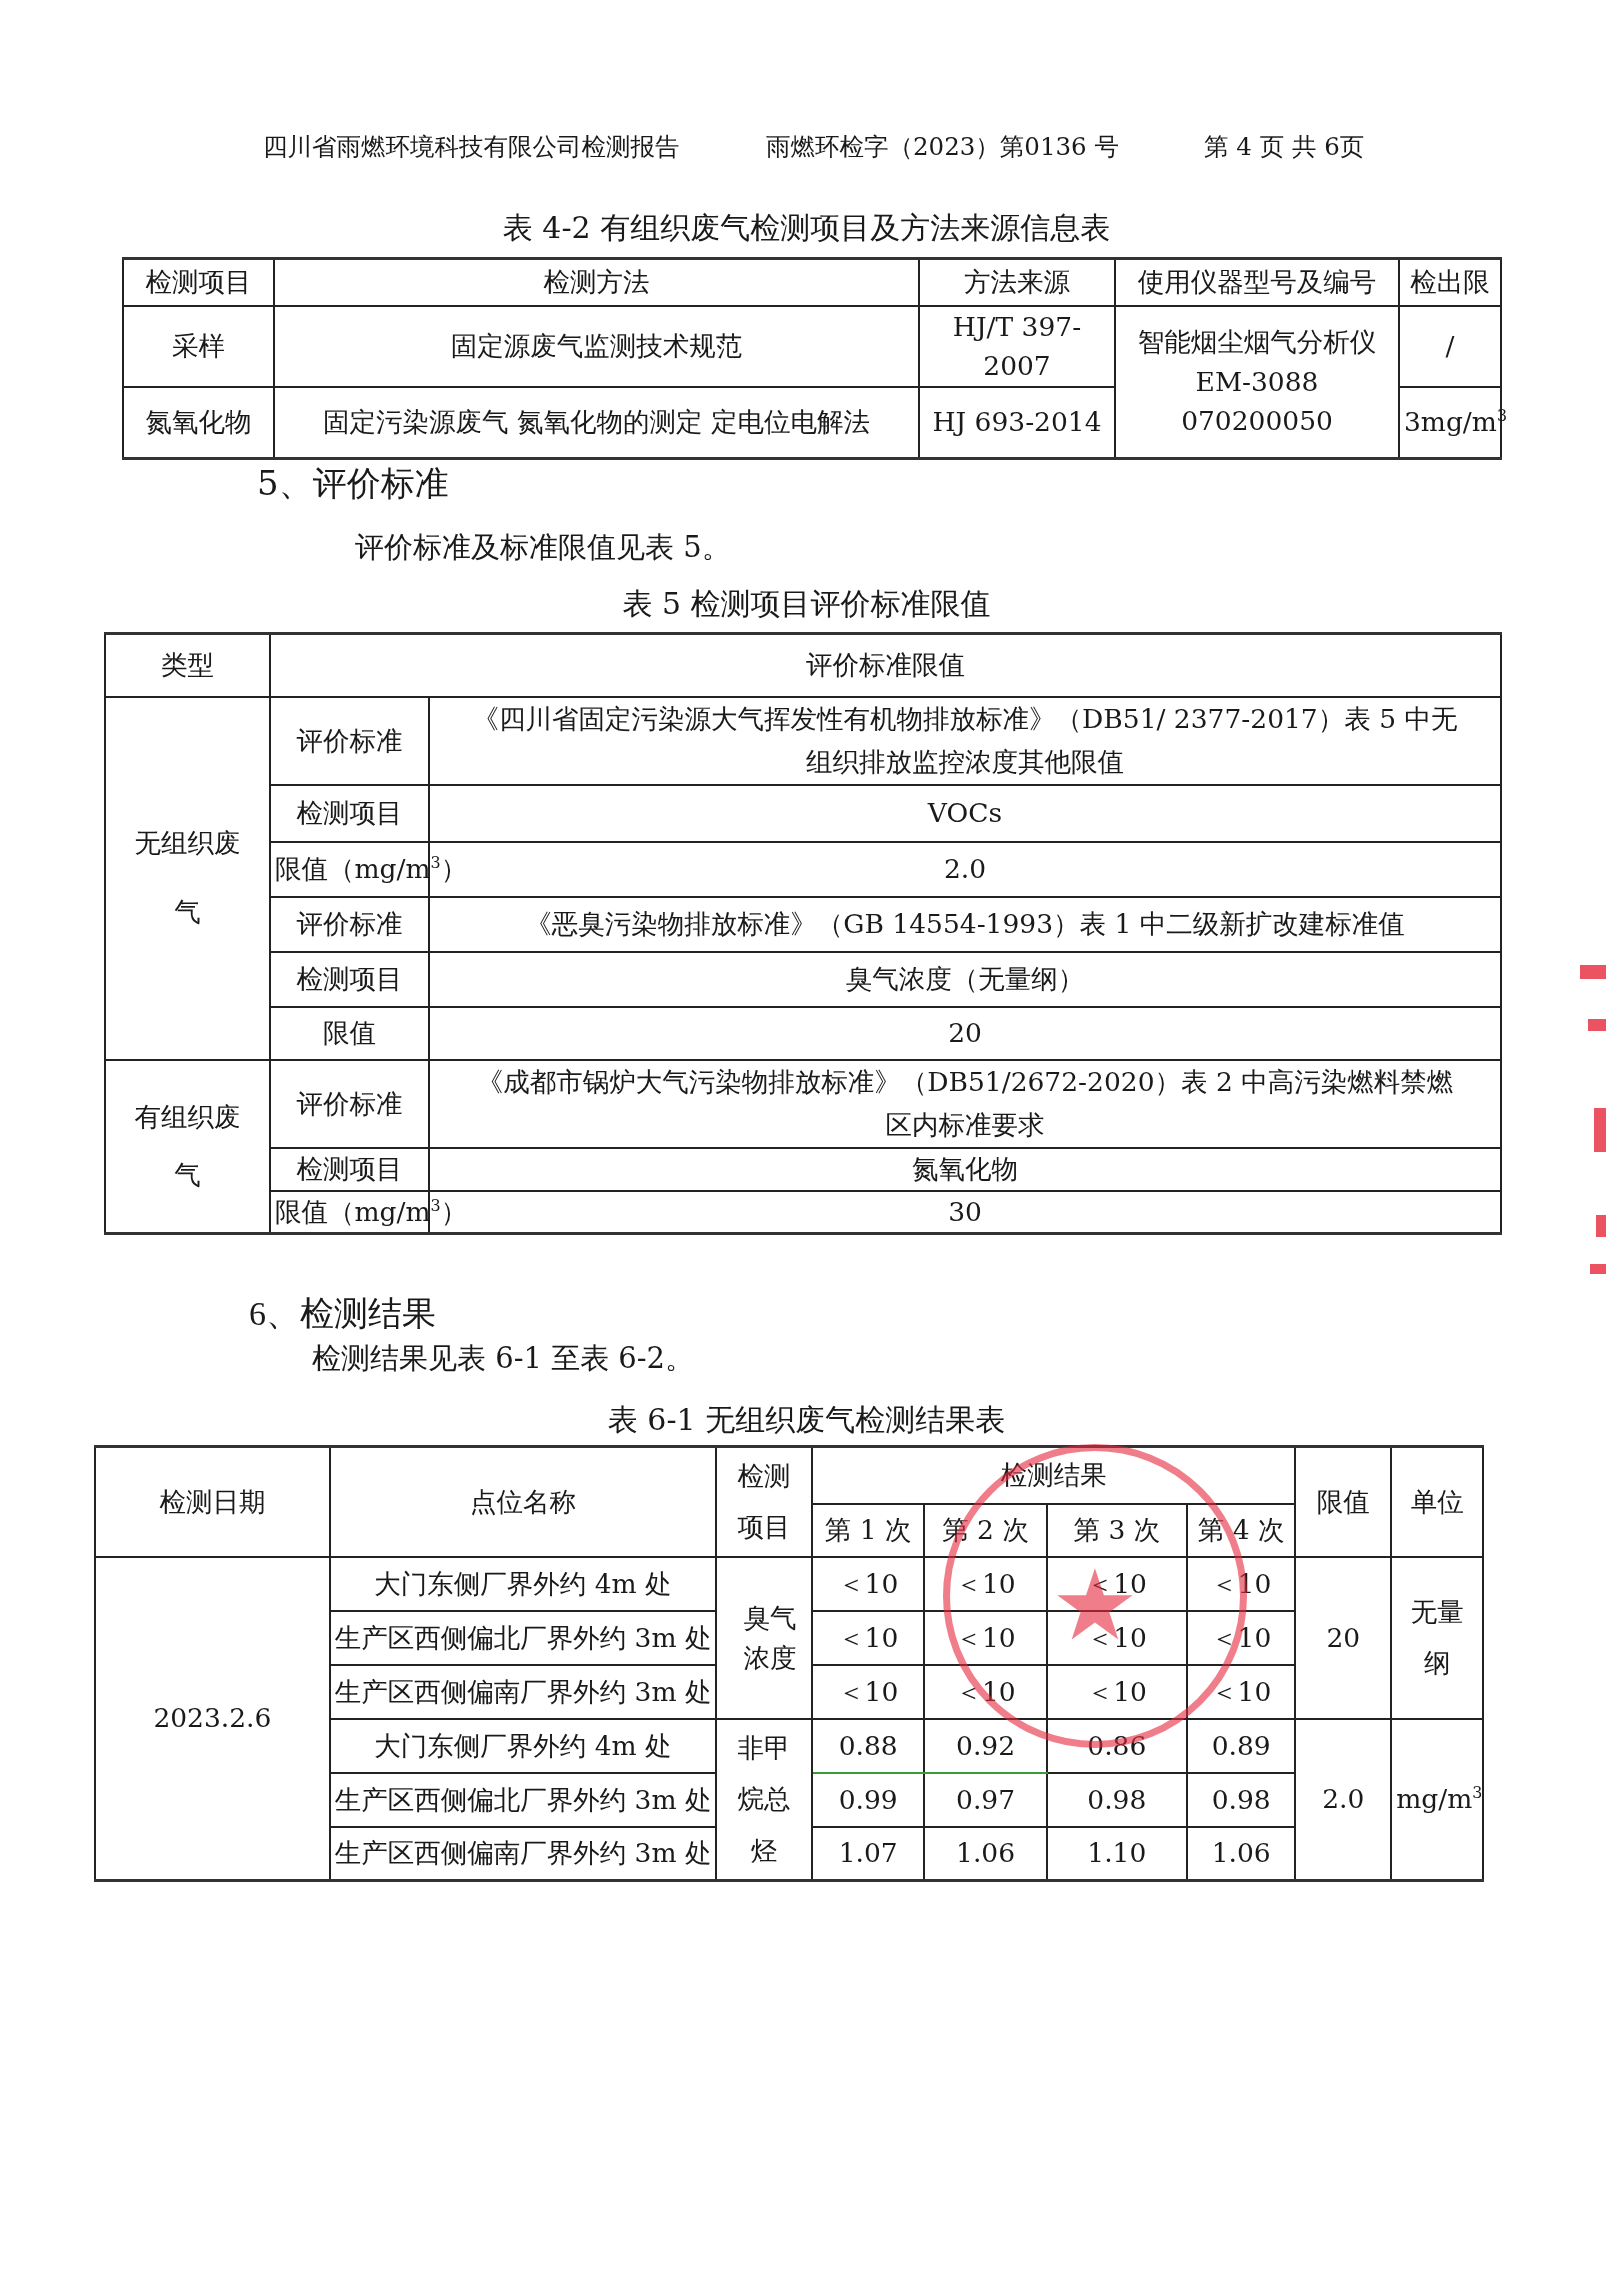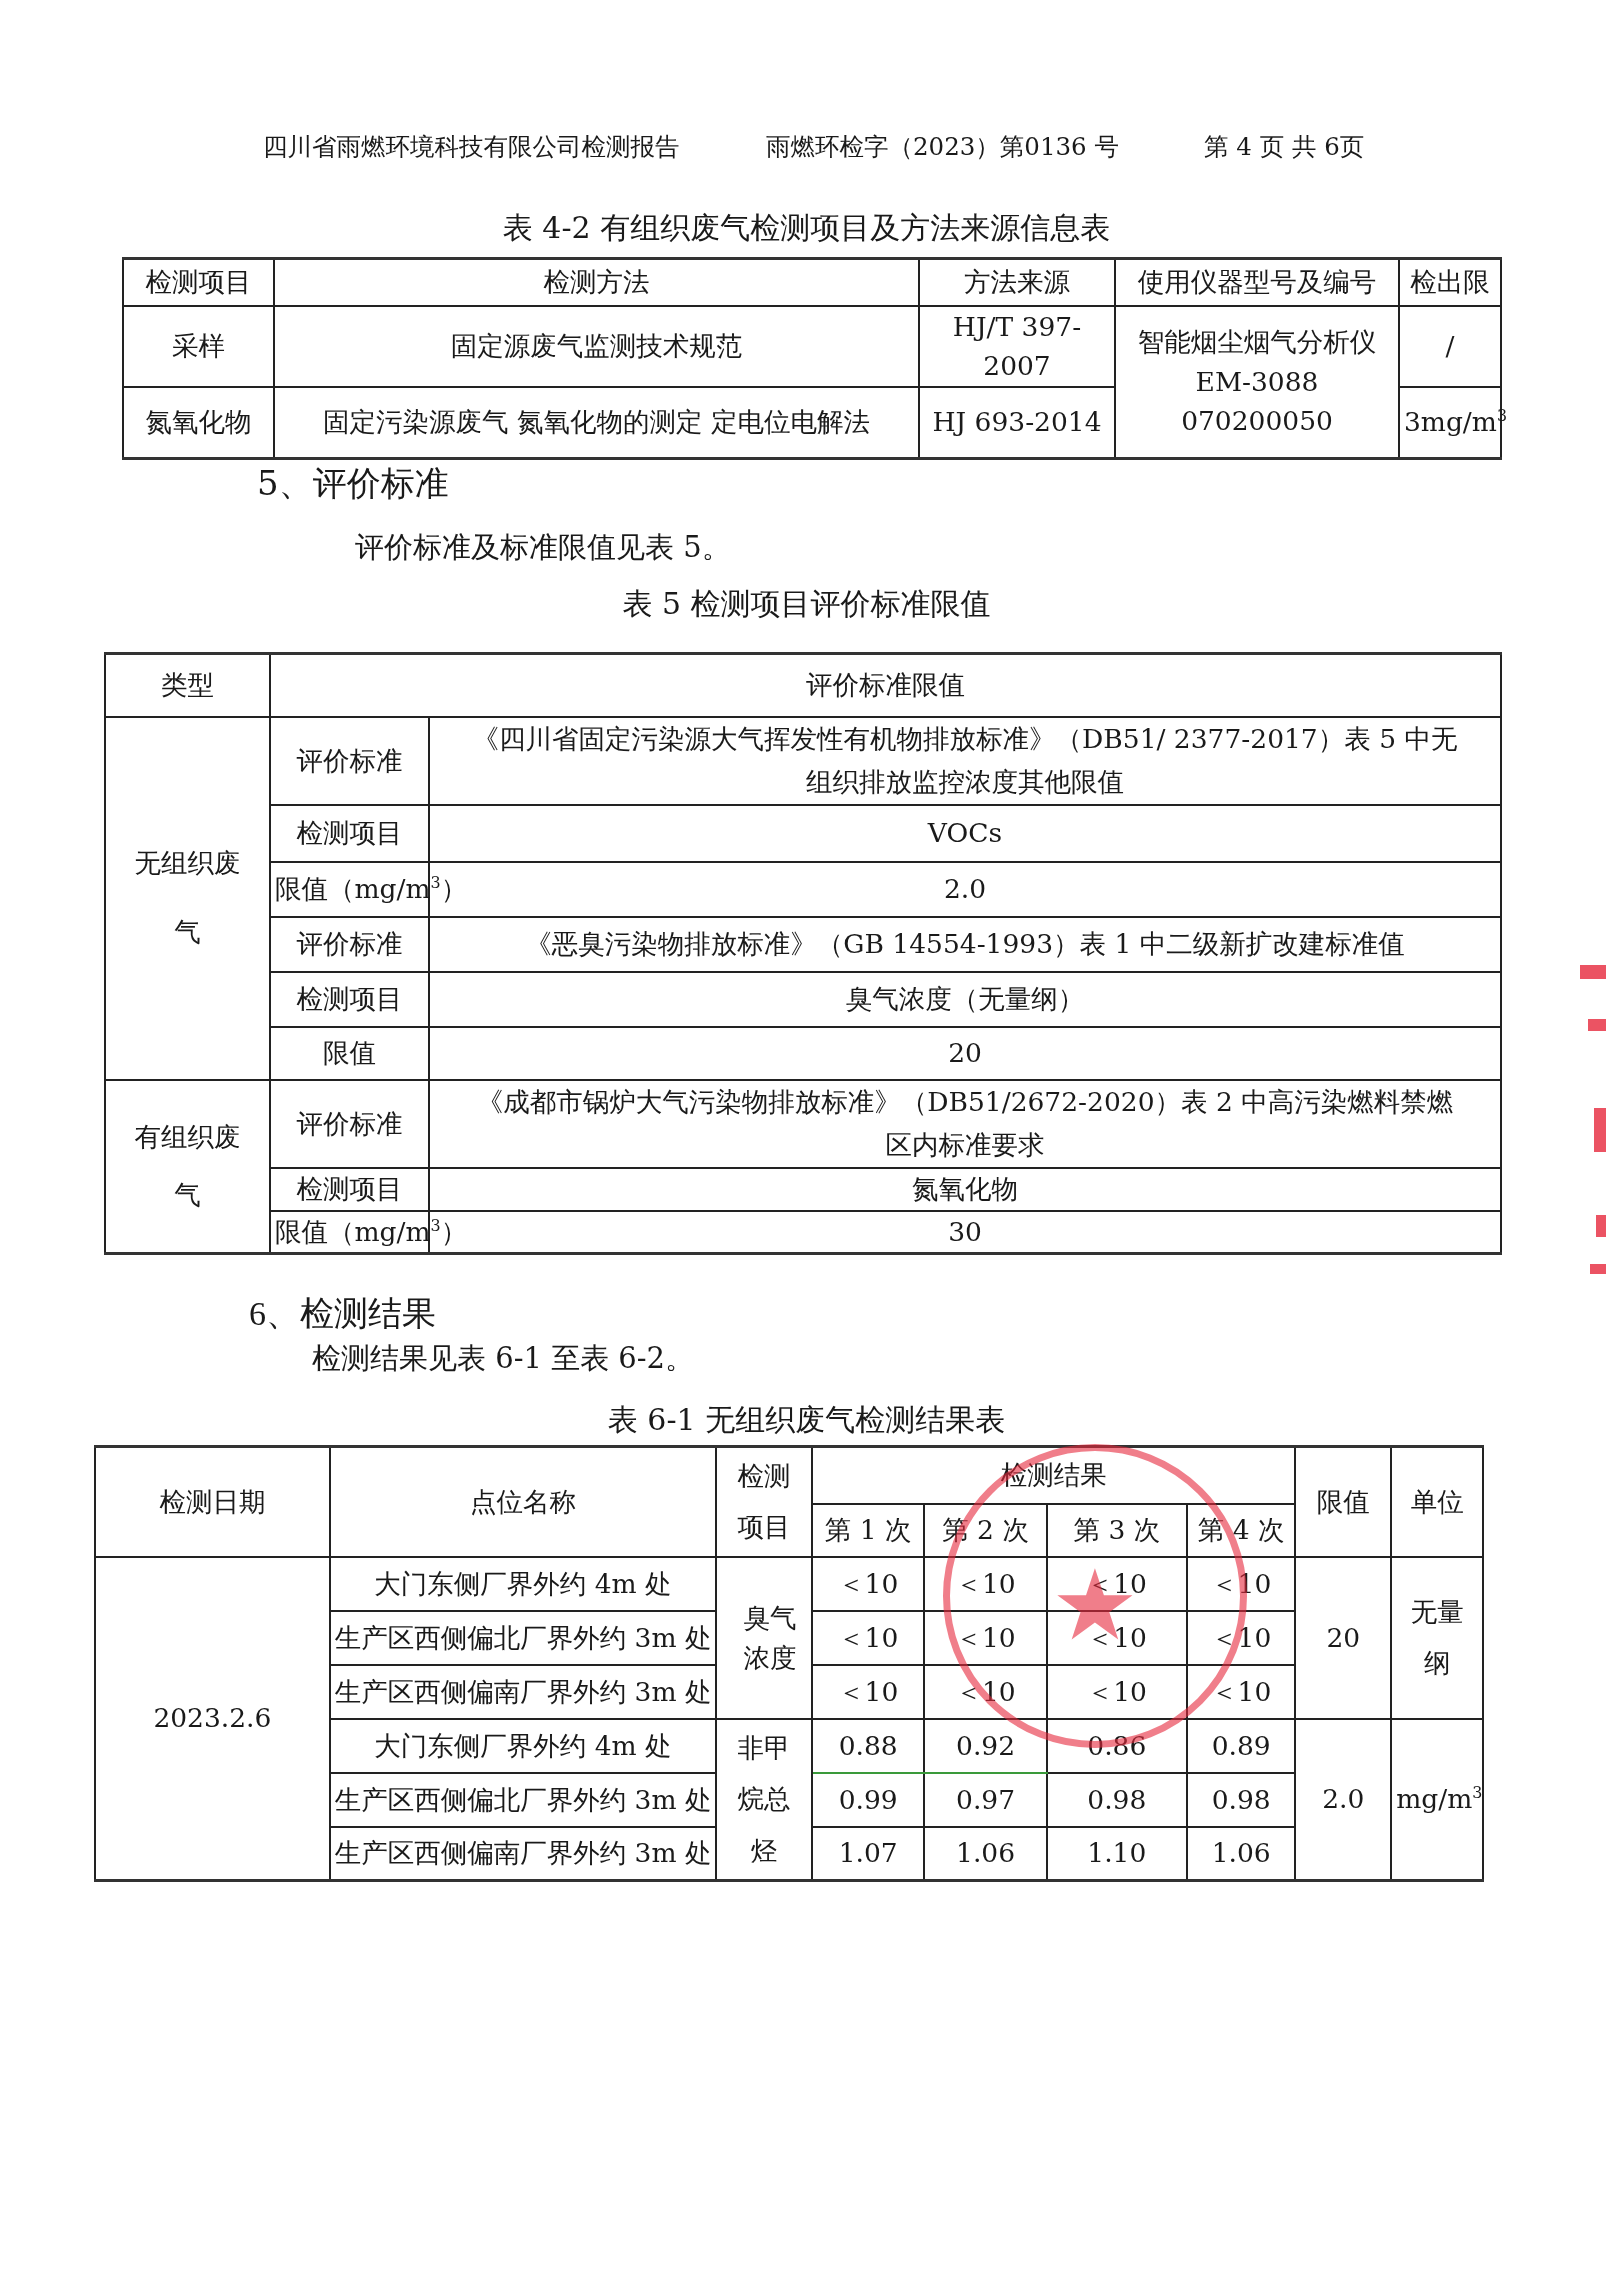--- a/index.html
+++ b/index.html
@@ -70,21 +70,21 @@
     <td>HJ 693-2014</td>
     <td><span>3mg/m</span><sup>3</sup></td>
   </tr>
 </tbody>
   </table>
 
 <div class="abs section-title" style="left:257px; top:461px;">5、评价标准</div>
 <div class="abs para" style="left:355px; top:528px;">评价标准及标准限值见表 5。</div>
 <div class="abs caption" style="top:584px;">表 5  检测项目评价标准限值</div>
 
-<table style="left:104px; top:652px; width:1396px;border-radius:16px;">
+<table style="left:104px; top:632px; width:1396px;border-radius:16px;">
   <colgroup>
       <col style="width:165px">
       <col style="width:159px">
       <col style="width:1072px">
     </colgroup>
   <tbody>
       <tr class="thick-top" style="height:63px;">
     <td>类型</td>
     <td colspan="2">评价标准限值</td>
   </tr>

